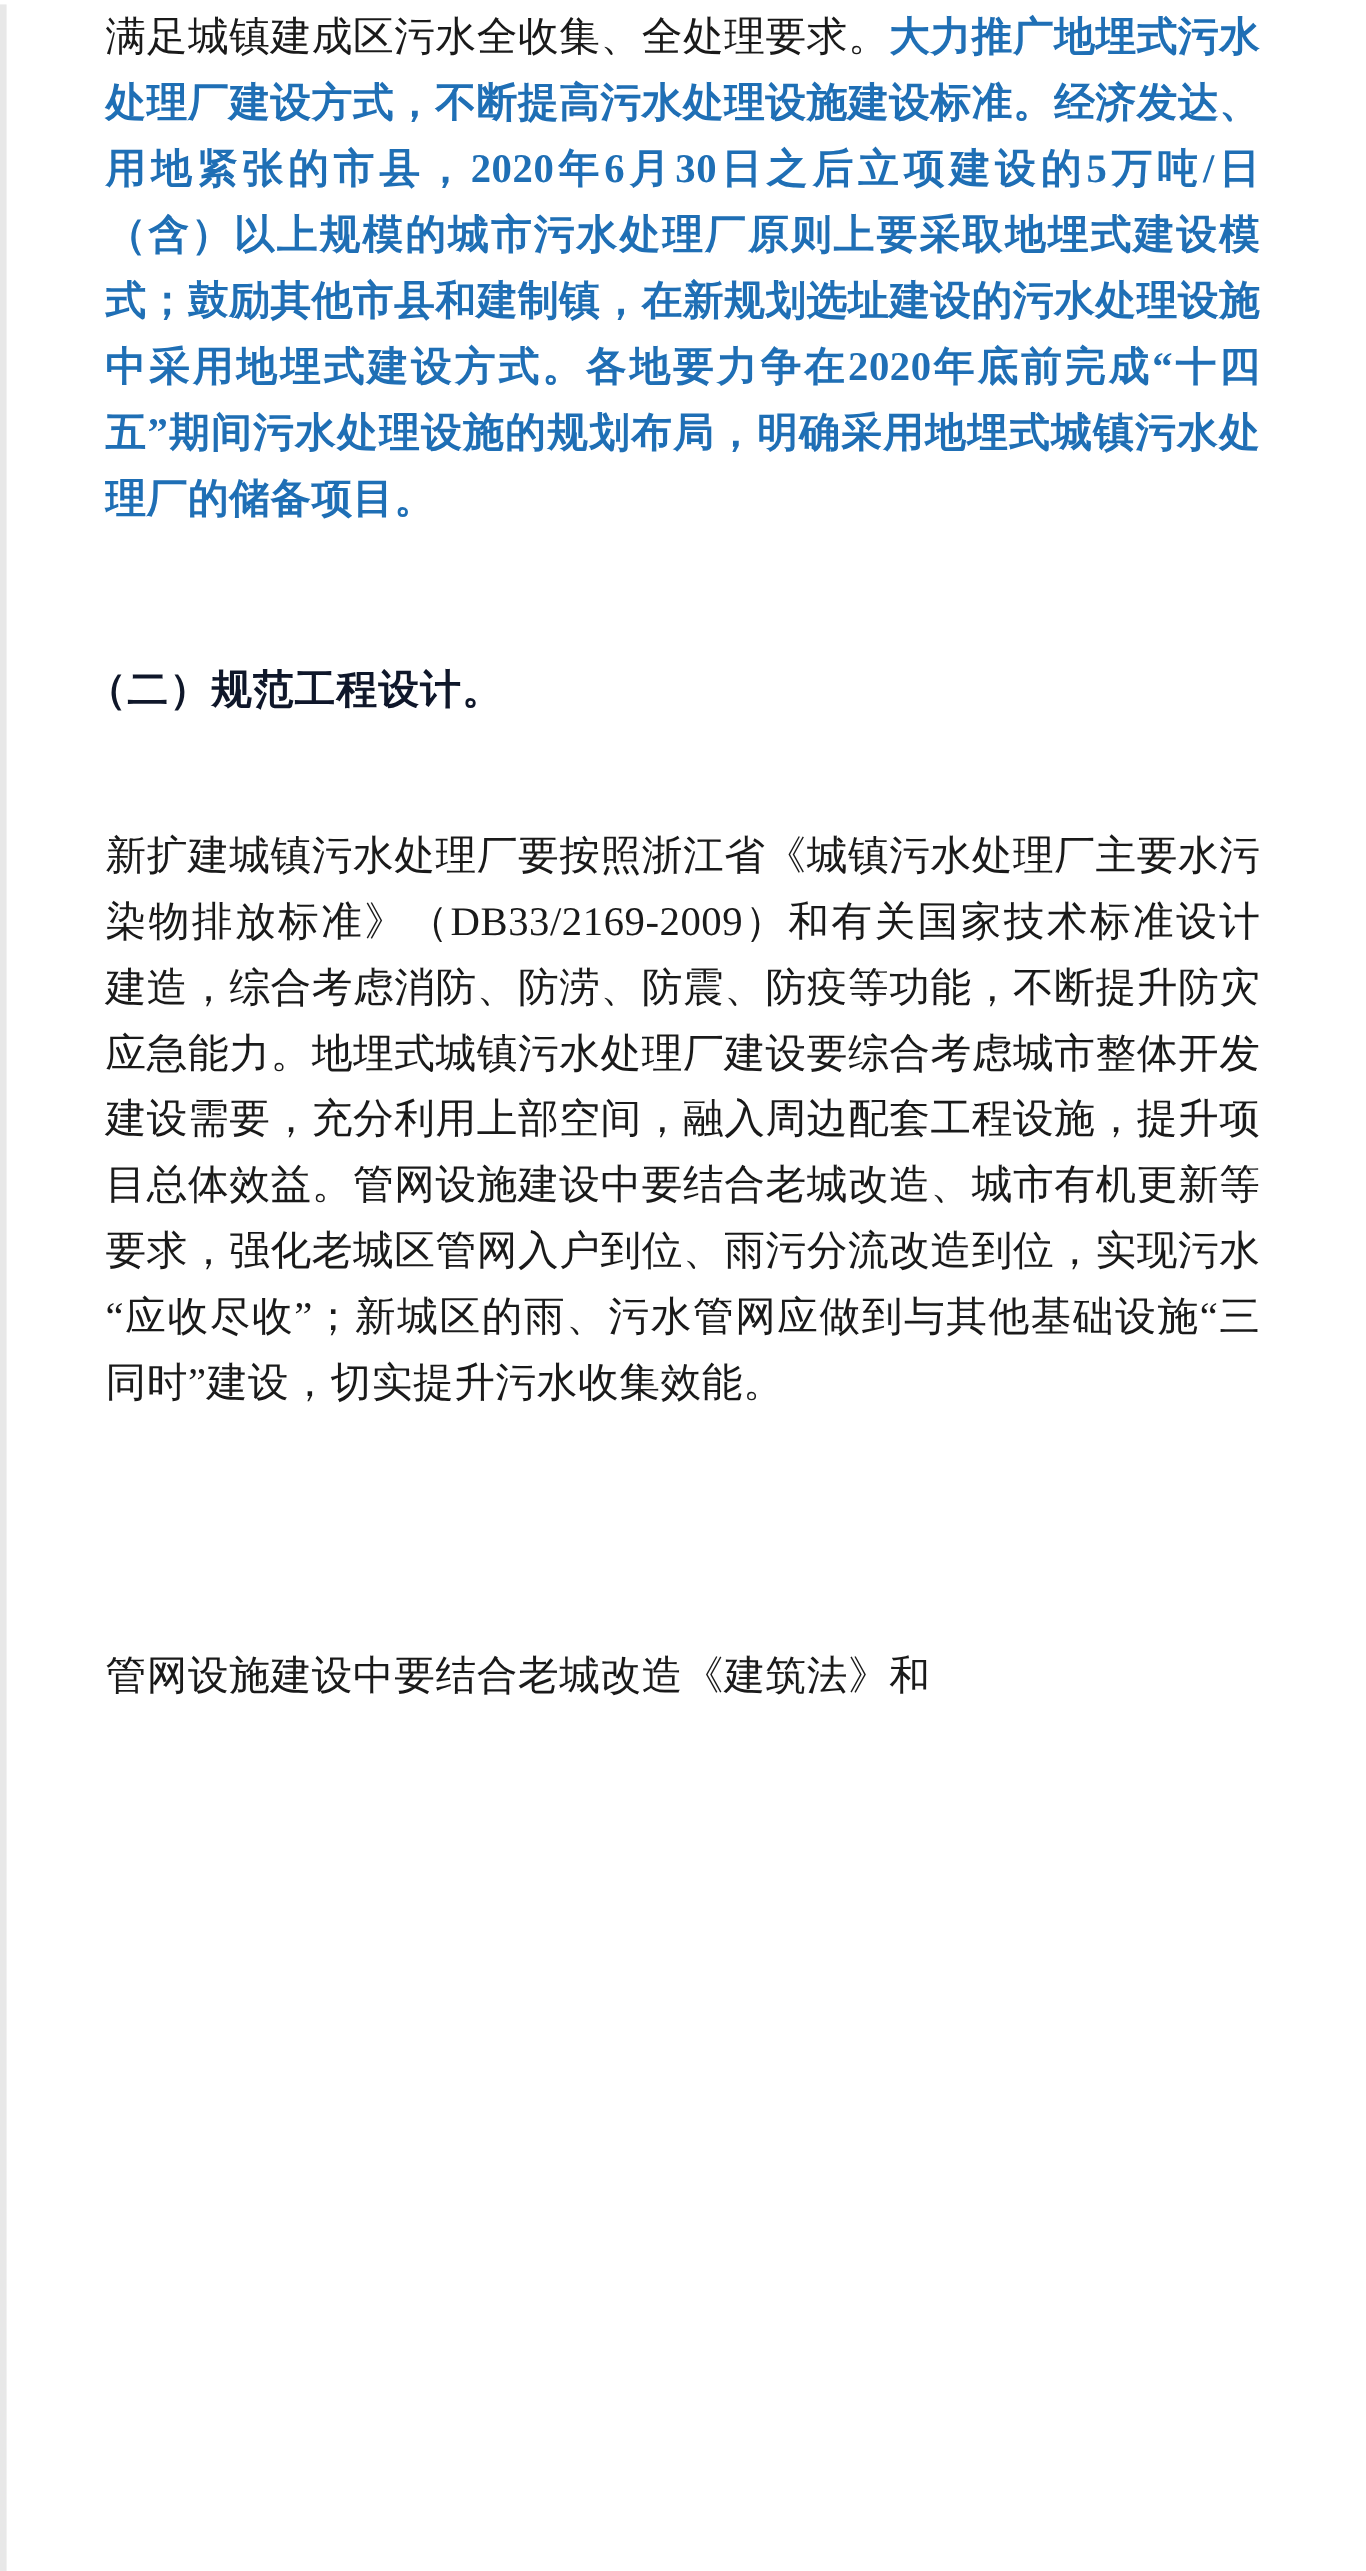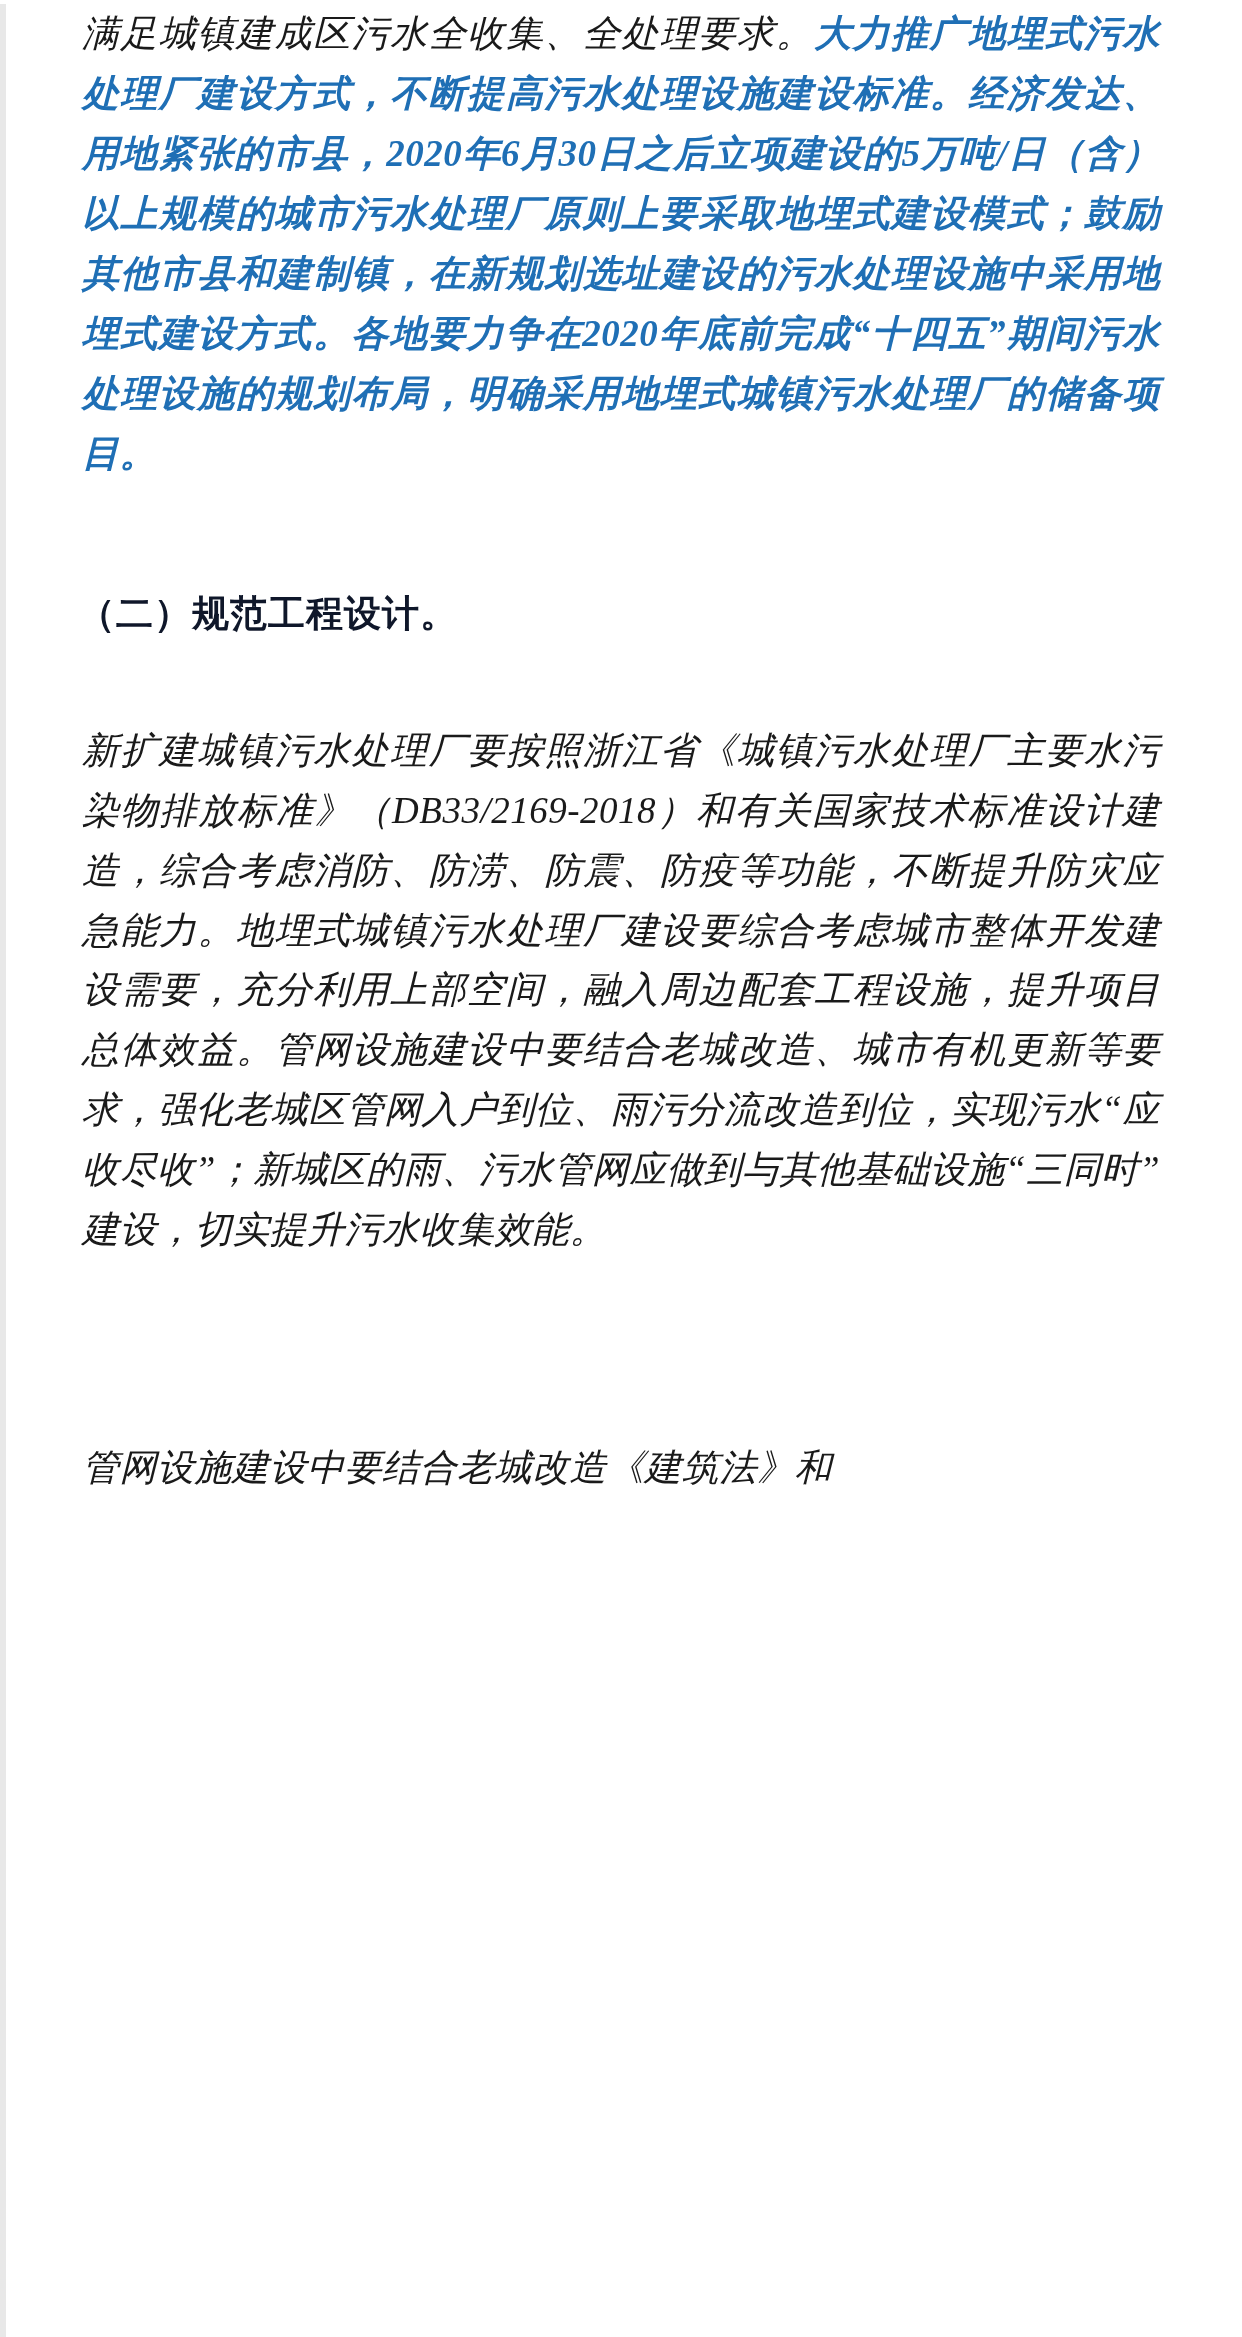--- a/index.html
+++ b/index.html
@@ -21,28 +21,27 @@
   }
   .left-rule {
     position: absolute;
     left: 0;
     top: 0;
     bottom: 0;
     width: 6px;
     background: #e8e8e8;
   }
   p {
-    margin: 4px;
+    margin: 18px;
     font-size: 37px;
     line-height: 1.62;
     color: #1a1a1a;
     text-align: justify;
     text-justify: inter-ideograph;
     letter-spacing: 0.5px;
-    font-style: italic;
   }
   .para-continued {
     margin-top: 4px;
   }
   .highlight {
     color: #1f6fb5;
     font-weight: 700;
   }
   .gap-lg {
     height: 96px;
@@ -68,21 +67,21 @@
   <div class="left-rule"></div>
 
   <p class="para-continued"><span>满足城镇建成区污水全收集、全处理要求。</span><span class="highlight">大力推广地埋式污水处理厂建设方式，不断提高污水处理设施建设标准。经济发达、用地紧张的市县，2020年6月30日之后立项建设的5万吨/日（含）以上规模的城市污水处理厂原则上要采取地埋式建设模式；鼓励其他市县和建制镇，在新规划选址建设的污水处理设施中采用地埋式建设方式。各地要力争在2020年底前完成“十四五”期间污水处理设施的规划布局，明确采用地埋式城镇污水处理厂的储备项目。</span></p>
 
   <div class="gap-lg"></div>
 
   <div class="heading">（二）规范工程设计。</div>
 
   <div class="gap-md"></div>
 
-  <p class="body-text">新扩建城镇污水处理厂要按照浙江省《城镇污水处理厂主要水污染物排放标准》（DB33/2169-2018）和有关国家技术标准设计建造，综合考虑消防、防涝、防震、防疫等功能，不断提升防灾应急能力。地埋式城镇污水处理厂建设要综合考虑城市整体开发建设需要，充分利用上部空间，融入周边配套工程设施，提升项目总体效益。管网设施建设中要结合老城改造、城市有机更新等要求，强化老城区管网入户到位、雨污分流改造到位，实现污水“应收尽收”；新城区的雨、污水管网应做到与其他基础设施“三同时”建设，切实提升污水收集效能。</p>
+  <p class="body-text">新扩建城镇污水处理厂要按照浙江省《城镇污水处理厂主要水污染物排放标准》（DB33/2169-2009）和有关国家技术标准设计建造，综合考虑消防、防涝、防震、防疫等功能，不断提升防灾应急能力。地埋式城镇污水处理厂建设要综合考虑城市整体开发建设需要，充分利用上部空间，融入周边配套工程设施，提升项目总体效益。管网设施建设中要结合老城改造、城市有机更新等要求，强化老城区管网入户到位、雨污分流改造到位，实现污水“应收尽收”；新城区的雨、污水管网应做到与其他基础设施“三同时”建设，切实提升污水收集效能。</p>
 
   <div class="gap-lg"></div>
 
 
   <div class="gap-md"></div>
 
   <p class="body-text">管网设施建设中要结合老城改造《建筑法》和</p>
 </div>
 
 </body></html>

